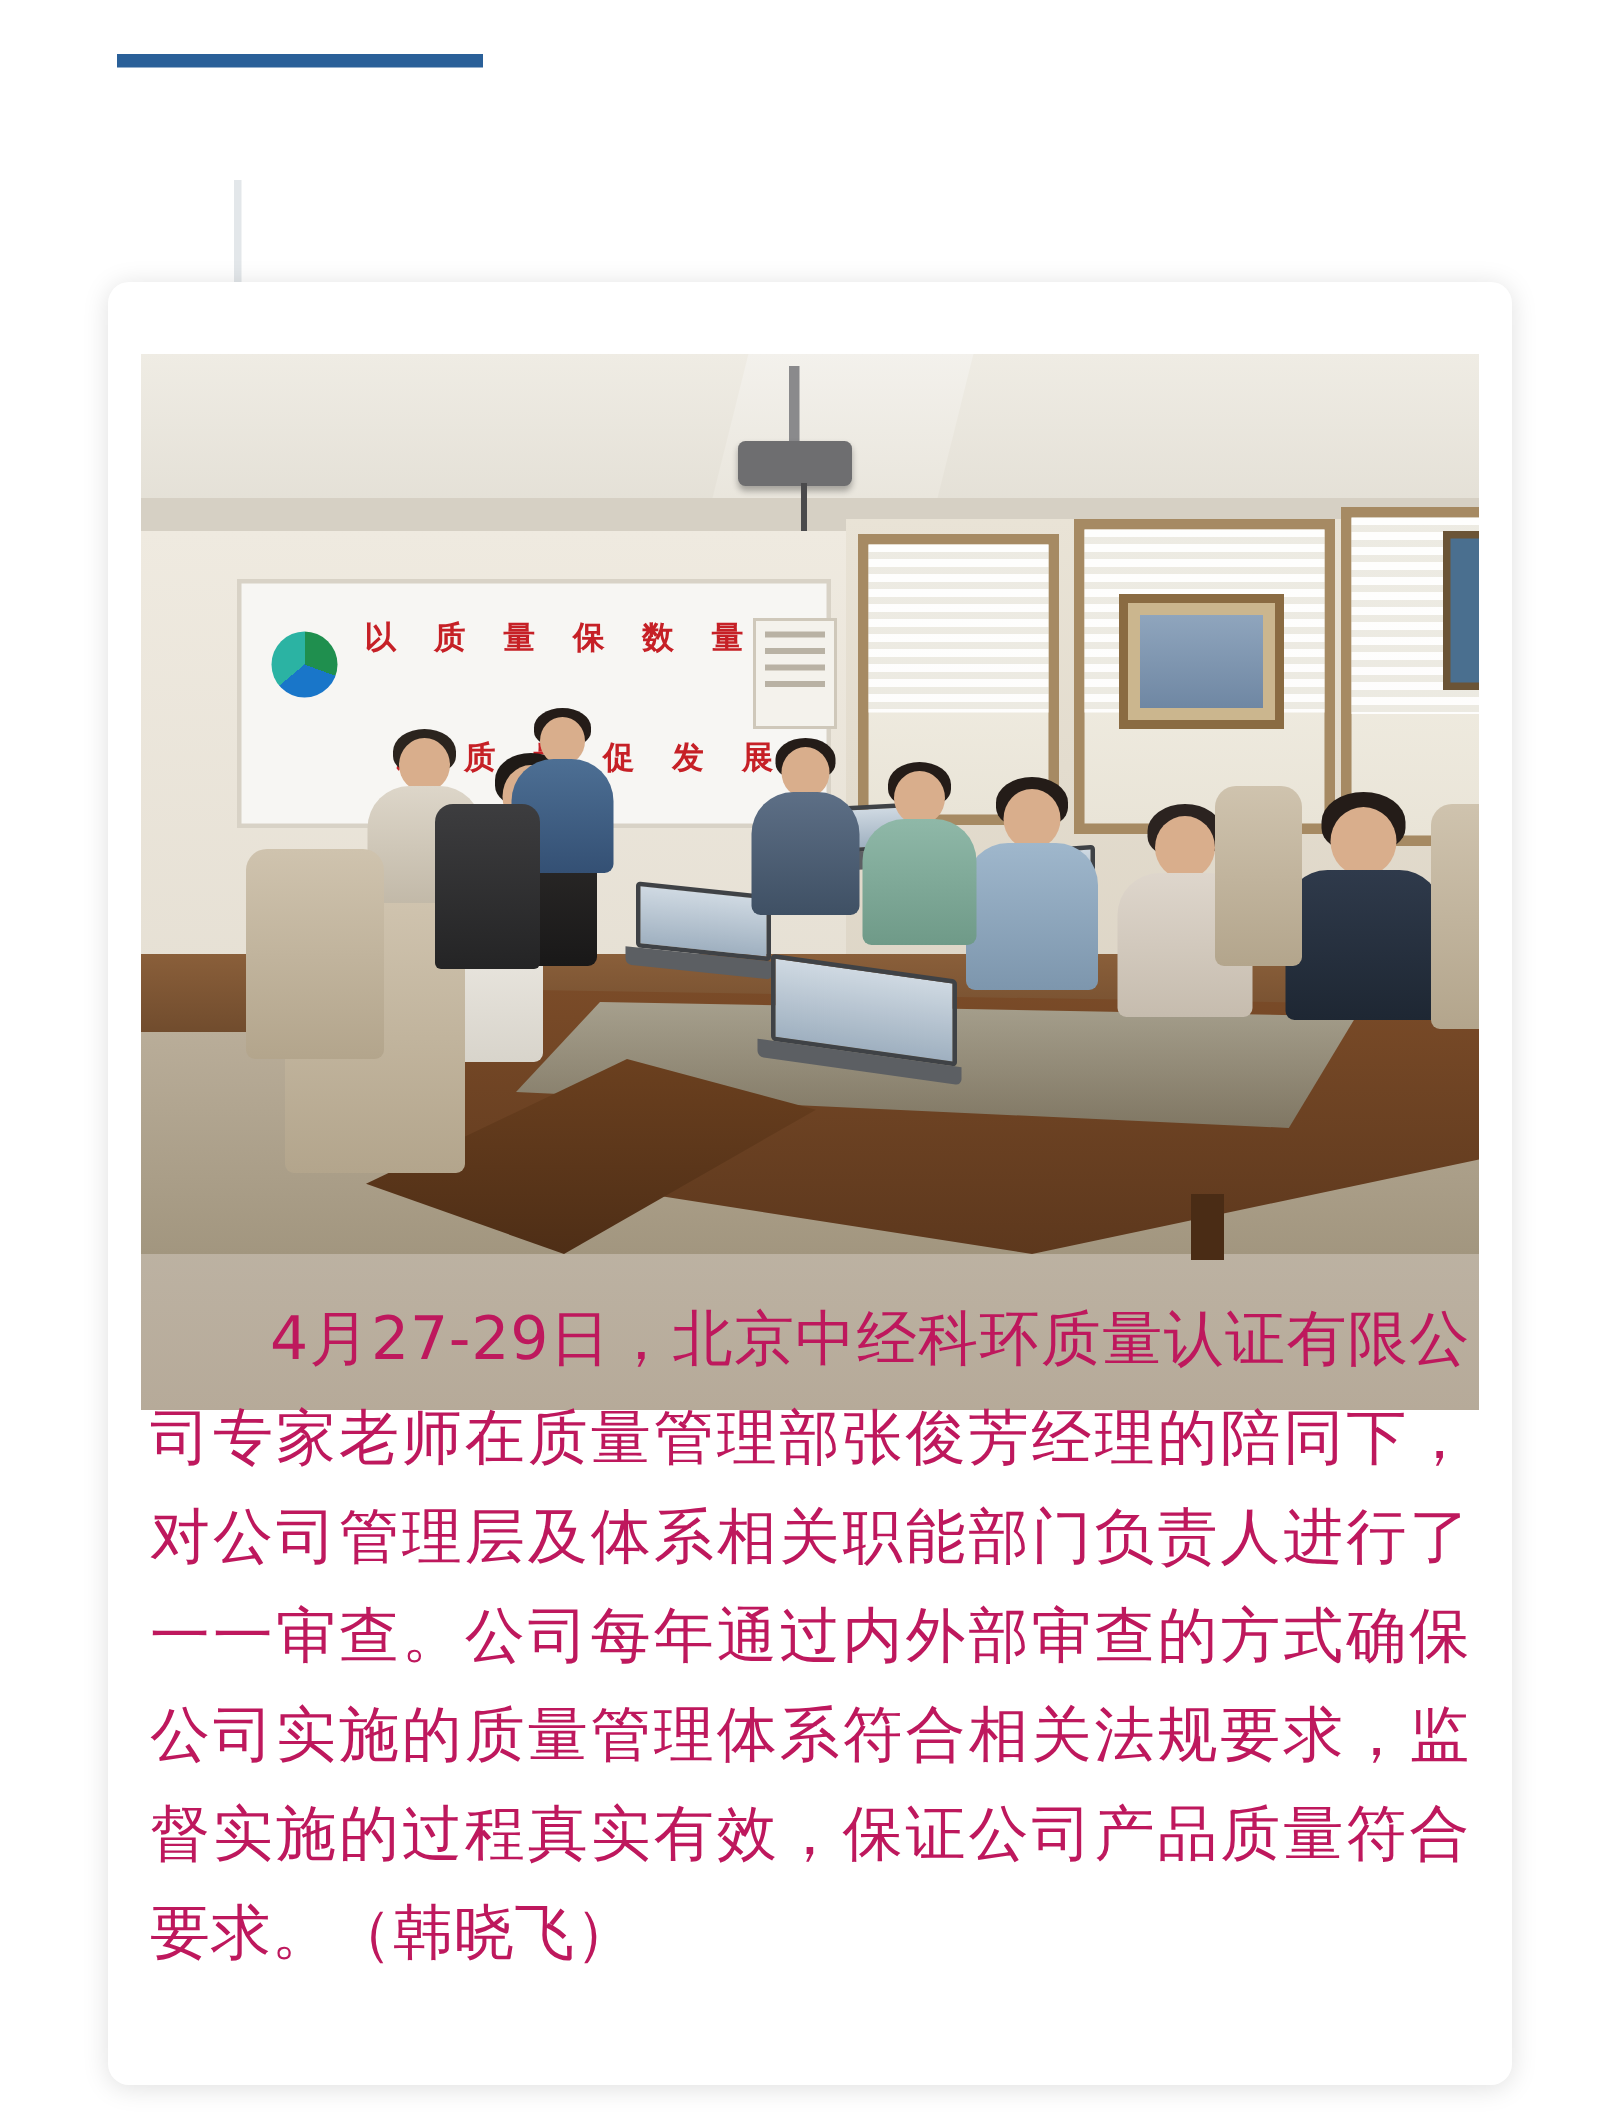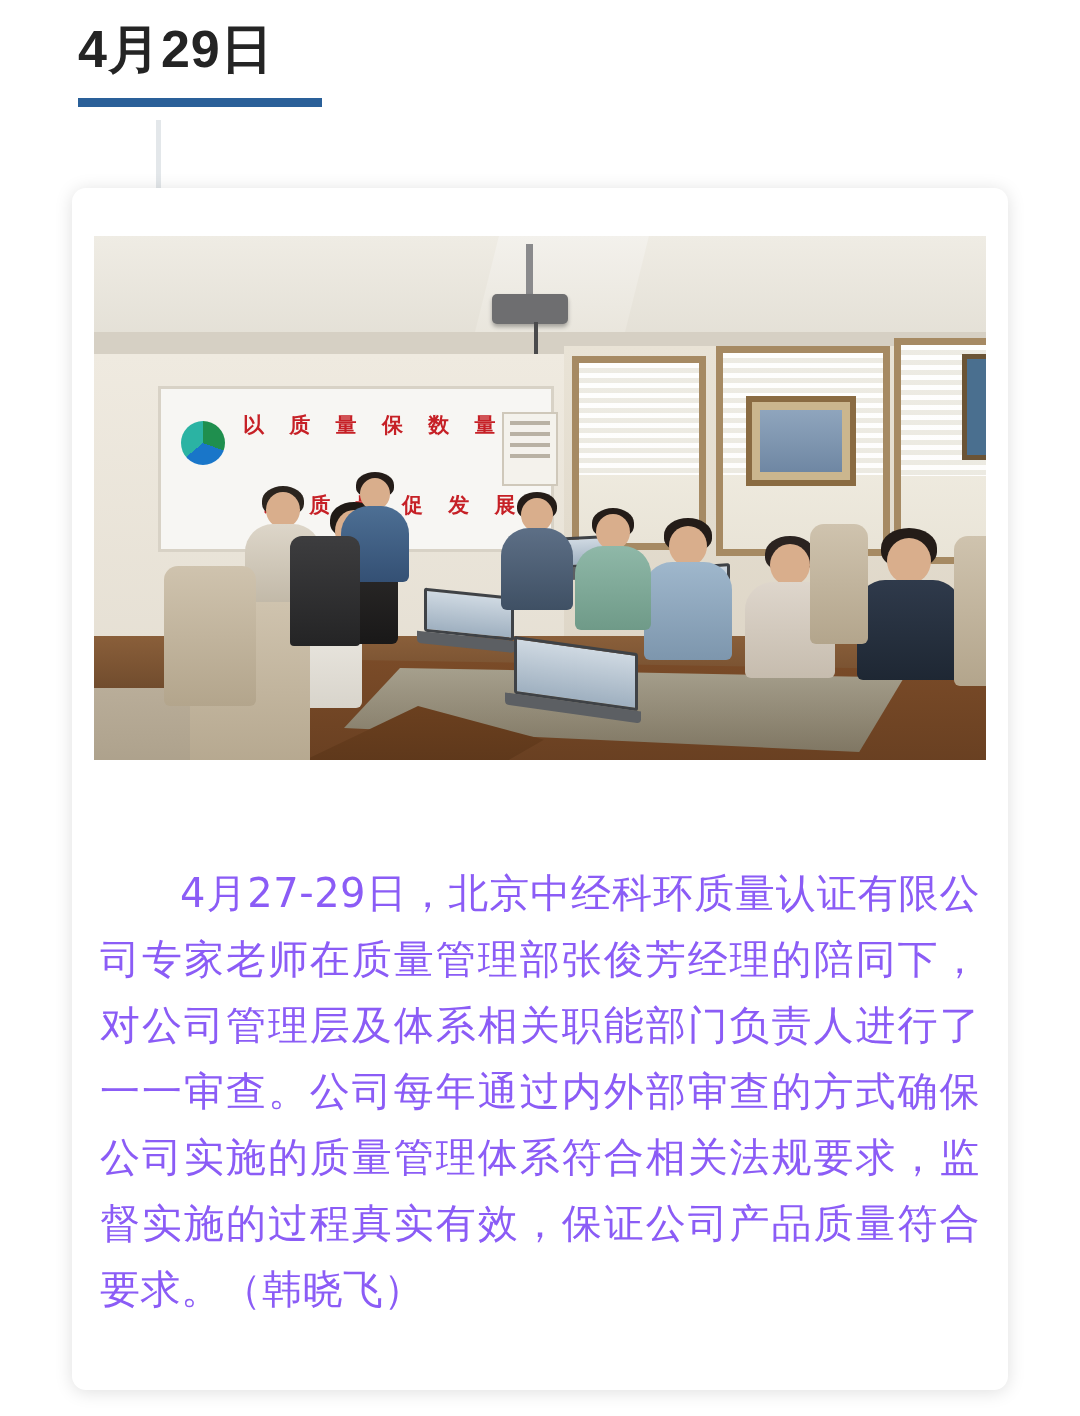--- a/index.html
+++ b/index.html
@@ -65,21 +65,21 @@
     border-radius: 14px;
     box-shadow: 0 2px 18px rgba(0,0,0,0.13);
     overflow: hidden;
   }
 
   .photo-wrap {
     position: absolute;
     left: 22px;
     top: 48px;
     width: 892px;
-    height: 524px;
+    height: 704px;
     overflow: hidden;
     background: #14b8a6;
   }
 
   
   .photo {
     position: absolute;
     inset: 0;
     background: linear-gradient(#d8d3c8 0%, #cfc9bd 40%, #b6aa99 100%);
   }
@@ -235,34 +235,33 @@
   }
 
   
   .body-text {
     position: absolute;
     left: 28px;
     top: 672px;
     width: 880px;
     font-size: 40px;
     line-height: 66px;
-    color: #8b5cf6;
+    color: #be185d;
     text-indent: 80px;
     text-align: justify;
     font-family: "DejaVu Sans", "Liberation Sans", sans-serif;
     letter-spacing: 0.5px;
   }
 </style>
 </head>
 <body>
 
 <div class="page">
 
   <div class="date-block">
-    <div class="date-title">4月29日</div>
     <div class="date-underline"></div>
   </div>
 
   <div class="connector"></div>
 
   <div class="card">
 
     <div class="photo-wrap">
       <div class="photo">
 

